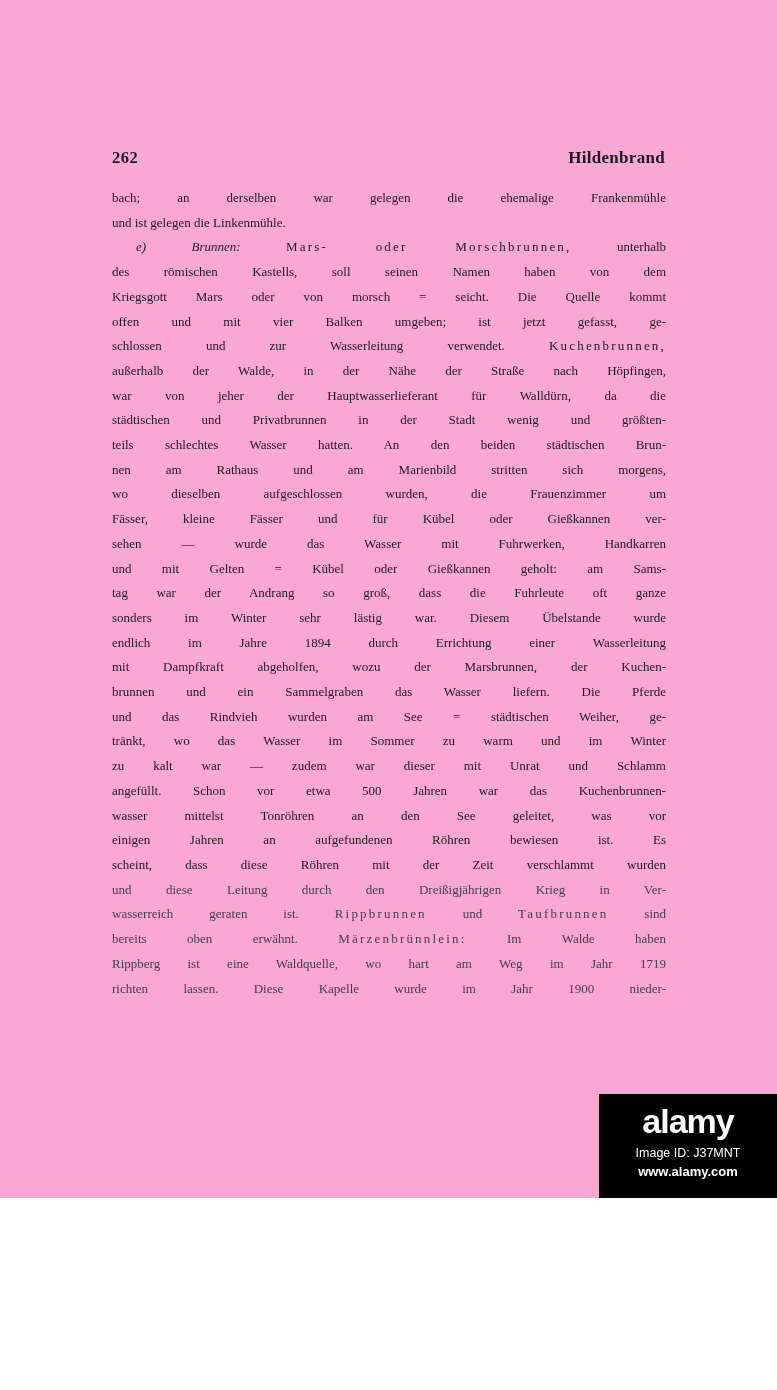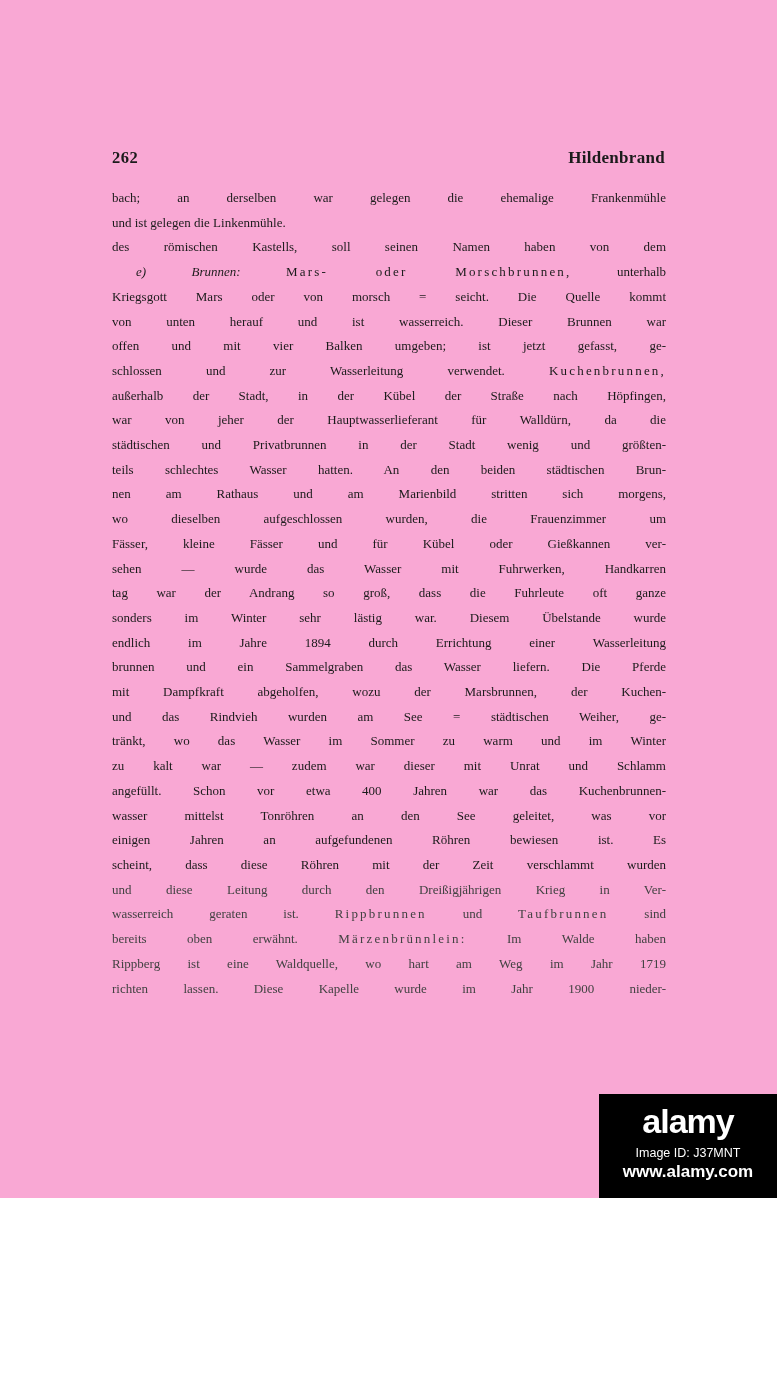--- a/index.html
+++ b/index.html
@@ -40,58 +40,58 @@
   .credit {
     position:absolute; right:0; bottom:0; width:178px; height:104px;
     background:#000000; color:#ffffff; text-align:center;
     font-family:"Liberation Sans","DejaVu Sans",sans-serif;
     box-sizing:border-box; padding-top:9px;
   }
   .credit-logo {
     font-size:34px; line-height:36px; font-weight:bold; letter-spacing:-1px;
   }
   .credit-id { margin-top:7px; font-size:12.5px; line-height:14px; }
-  .credit-url { margin-top:5px; font-size:17px; line-height:14px; font-weight:bold; }
+  .credit-url { margin-top:5px; font-size:13px; line-height:14px; font-weight:bold; }
 </style>
 </head>
 <body>
 
 <div class="page">
 
   <div class="header">
     <span class="page-num">262</span>
     <div class="running-title">Hildenbrand</div>
   </div>
 
   <div class="body-text">
       <div class="line"><span>bach; an derselben war gelegen die ehemalige Frankenmühle</span></div>
       <div class="line nj"><span>und ist gelegen die Linkenmühle.</span></div>
+      <div class="line ind"><span class="it">e) Brunnen:</span><span> </span><span class="sp">Mars- oder Morschbrunnen,</span><span> unterhalb</span></div>
       <div class="line"><span>des römischen Kastells, soll seinen Namen haben von dem</span></div>
-      <div class="line ind"><span class="it">e) Brunnen:</span><span> </span><span class="sp">Mars- oder Morschbrunnen,</span><span> unterhalb</span></div>
       <div class="line"><span>Kriegsgott Mars oder von morsch = seicht. Die Quelle kommt</span></div>
-      <div class="line"><span>von unten herauf und ist wasserreich. Dieser Brunnen war</span></div>
       <div class="line"><span>offen und mit vier Balken umgeben; ist jetzt gefasst, ge-</span></div>
       <div class="line"><span>schlossen und zur Wasserleitung verwendet. </span><span class="sp">Kuchenbrunnen,</span></div>
-      <div class="line"><span>außerhalb der Stadt, in der Kübel der Straße nach Höpfingen,</span></div>
+      <div class="line"><span>außerhalb der Walde, in der Nähe der Straße nach Höpfingen,</span></div>
       <div class="line"><span>war von jeher der Hauptwasserlieferant für Walldürn, da die</span></div>
       <div class="line"><span>städtischen und Privatbrunnen in der Stadt wenig und größten-</span></div>
       <div class="line"><span>teils schlechtes Wasser hatten. An den beiden städtischen Brun-</span></div>
       <div class="line"><span>nen am Rathaus und am Marienbild stritten sich morgens,</span></div>
       <div class="line"><span>wo dieselben aufgeschlossen wurden, die Frauenzimmer um</span></div>
       <div class="line"><span>Fässer, kleine Fässer und für Kübel oder Gießkannen ver-</span></div>
       <div class="line"><span>sehen — wurde das Wasser mit Fuhrwerken, Handkarren</span></div>
+      <div class="line"><span>und mit Gelten = Kübel oder Gießkannen geholt: am Sams-</span></div>
       <div class="line"><span>tag war der Andrang so groß, dass die Fuhrleute oft ganze</span></div>
       <div class="line"><span>sonders im Winter sehr lästig war. Diesem Übelstande wurde</span></div>
       <div class="line"><span>endlich im Jahre 1894 durch Errichtung einer Wasserleitung</span></div>
+      <div class="line"><span>mit Dampfkraft abgeholfen, wozu der Marsbrunnen, der Kuchen-</span></div>
       <div class="line"><span>brunnen und ein Sammelgraben das Wasser liefern. Die Pferde</span></div>
-      <div class="line"><span>mit Dampfkraft abgeholfen, wozu der Marsbrunnen, der Kuchen-</span></div>
       <div class="line"><span>und das Rindvieh wurden am See = städtischen Weiher, ge-</span></div>
       <div class="line"><span>tränkt, wo das Wasser im Sommer zu warm und im Winter</span></div>
       <div class="line"><span>zu kalt war — zudem war dieser mit Unrat und Schlamm</span></div>
-      <div class="line"><span>angefüllt. Schon vor etwa 400 Jahren war das Kuchenbrunnen-</span></div>
+      <div class="line"><span>angefüllt. Schon vor etwa 500 Jahren war das Kuchenbrunnen-</span></div>
       <div class="line"><span>wasser mittelst Tonröhren an den See geleitet, was vor</span></div>
       <div class="line"><span>einigen Jahren an aufgefundenen Röhren bewiesen ist. Es</span></div>
       <div class="line"><span>scheint, dass diese Röhren mit der Zeit verschlammt wurden</span></div>
       <div class="line"><span>und diese Leitung durch den Dreißigjährigen Krieg in Ver-</span></div>
       <div class="line"><span>wasserreich geraten ist. </span><span class="sp">Rippbrunnen</span><span> und </span><span class="sp">Taufbrunnen</span><span> sind</span></div>
       <div class="line"><span>bereits oben erwähnt. </span><span class="sp">Märzenbrünnlein:</span><span> Im Walde haben</span></div>
       <div class="line"><span>Rippberg ist eine Waldquelle, wo hart am Weg im Jahr 1719</span></div>
       <div class="line"><span>richten lassen. Diese Kapelle wurde im Jahr 1900 nieder-</span></div>
     </div>
 

